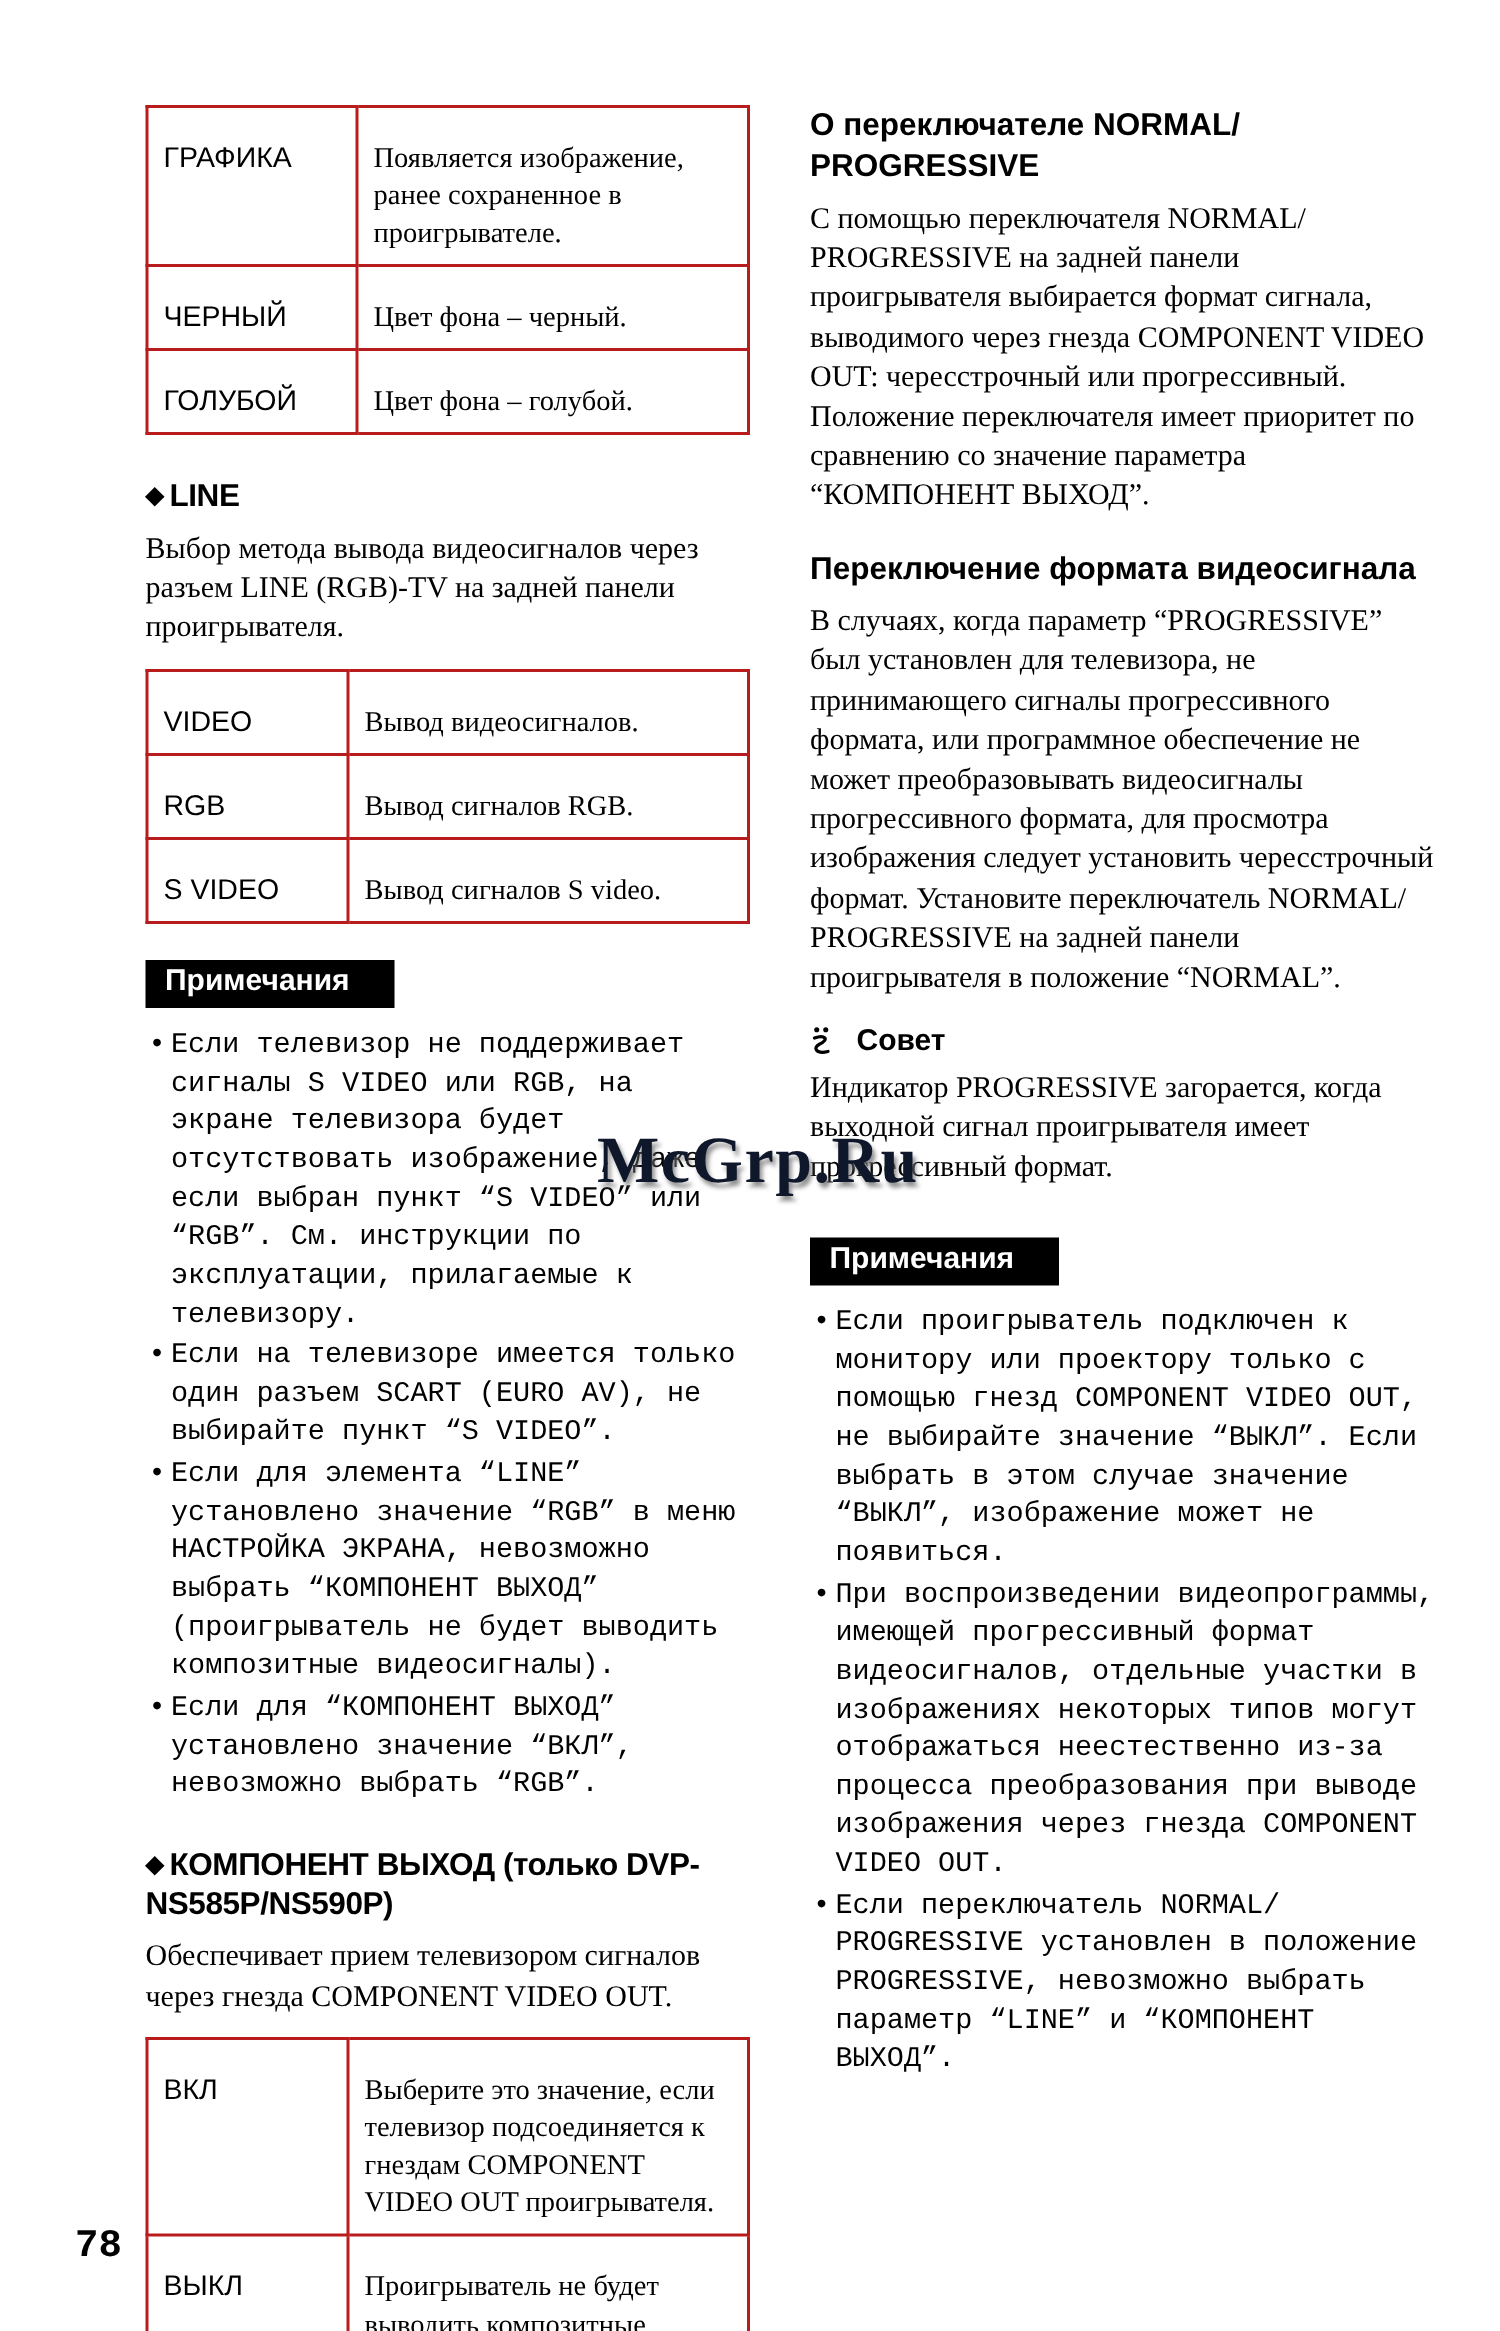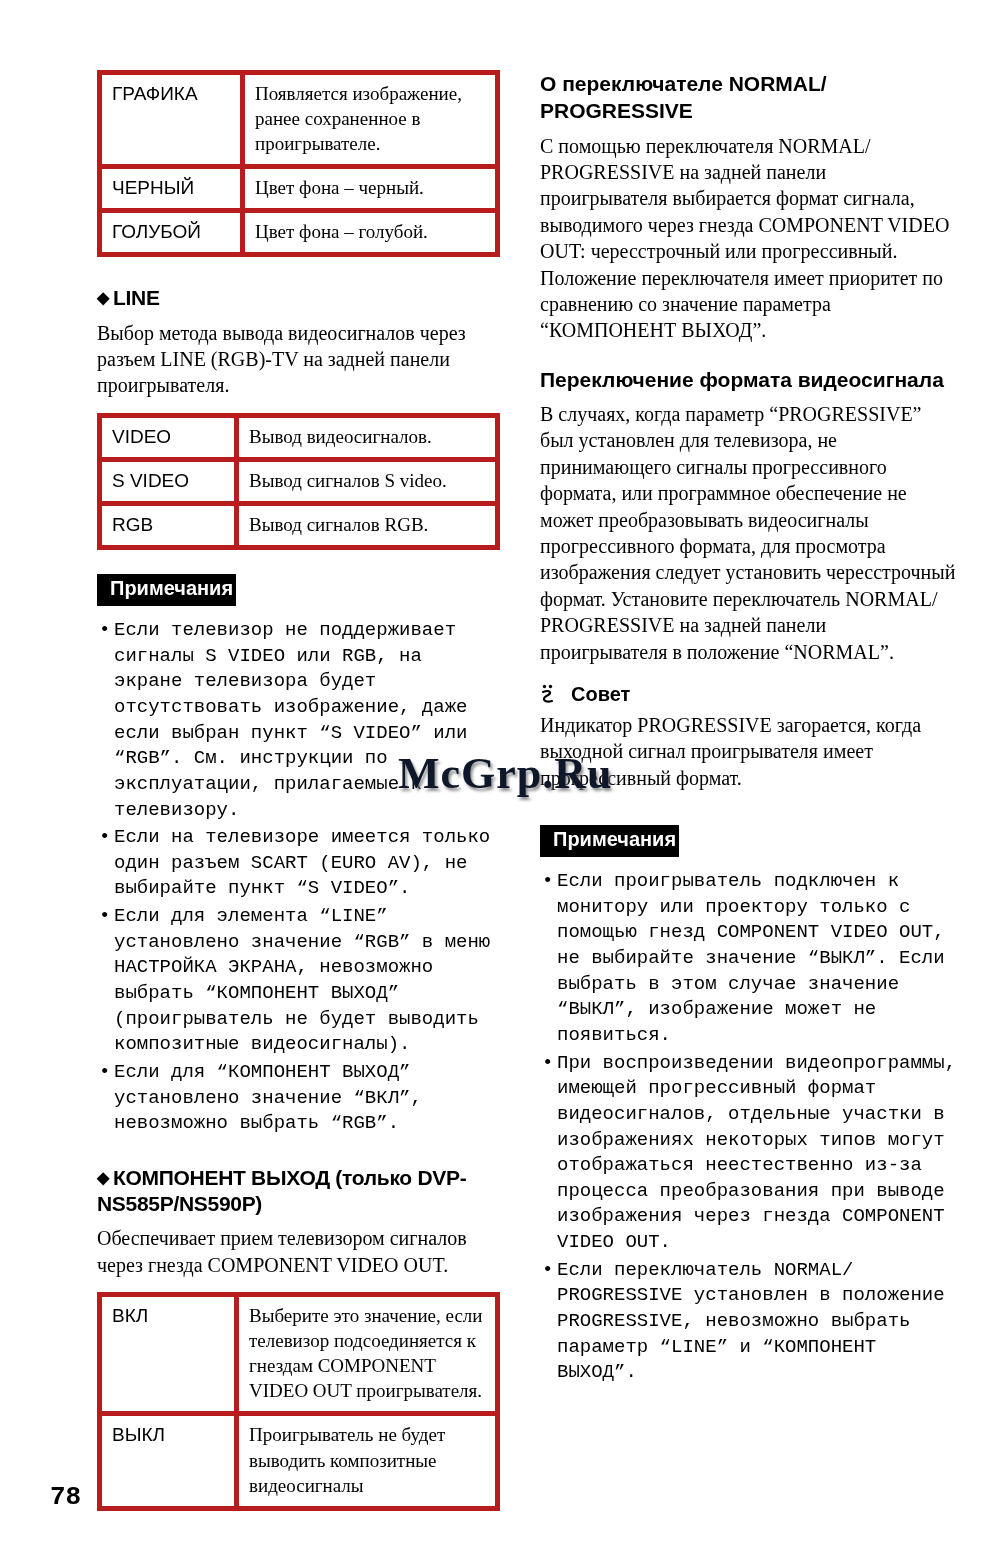--- a/index.html
+++ b/index.html
@@ -21,22 +21,22 @@
   }
   .col-left  { width: 403px; }
   .col-right { width: 418px; }
 
   
   table.spec {
     border-collapse: collapse;
     width: 100%;
   }
   table.spec td {
-    border: 5px solid #b91c1c;
-    padding: 6px 10px 8px 10px;
+    border: 2px solid #b91c1c;
+    padding: 21px 10px 8px 10px;
     vertical-align: top;
     font-size: 19px;
     line-height: 1.32;
   }
   table.spec td.term {
     font-family: "Liberation Sans", sans-serif;
     font-size: 19px;
     width: 112px;
     white-space: nowrap;
   }
@@ -70,21 +70,21 @@
   }
 
   
   .note-box {
     display: inline-block;
     background: #000;
     color: #fff;
     font-family: "Liberation Sans", sans-serif;
     font-weight: bold;
     font-size: 20px;
-    padding: 3px 3px 6px 13px;
+    padding: 3px 30px 6px 13px;
     margin: 24px 0 12px 0;
   }
 
   
   ul.bullets {
     list-style: none;
     margin: 0;
     padding: 0;
     font-size: 19px;
     line-height: 1.35;
@@ -169,26 +169,26 @@
       </div>
       <p class="body">Выбор метода вывода видеосигналов через разъем LINE (RGB)-TV на задней панели проигрывателя.</p>
 
       <table class="spec" style="margin-top:14px;">
         <tbody>
             <tr>
           <td class="term"><span class="u">VIDEO</span></td>
           <td>Вывод видеосигналов.</td>
         </tr>
         <tr>
+          <td class="term">RGB</td>
+          <td>Вывод сигналов RGB.</td>
+        </tr>
+        <tr>
           <td class="term">S VIDEO</td>
           <td>Вывод сигналов S video.</td>
-        </tr>
-        <tr>
-          <td class="term">RGB</td>
-          <td>Вывод сигналов RGB.</td>
         </tr>
       </tbody>
         </table>
 
       <div class="note-box">Примечания</div>
       <ul class="bullets">
         <li>Если телевизор не поддерживает сигналы S VIDEO или RGB, на экране телевизора будет отсутствовать изображение, даже если выбран пункт “S VIDEO” или “RGB”. См. инструкции по эксплуатации, прилагаемые к телевизору.</li>
         <li>Если на телевизоре имеется только один разъем SCART (EURO AV), не выбирайте пункт “S VIDEO”.</li>
         <li>Если для элемента “LINE” установлено значение “RGB” в меню НАСТРОЙКА ЭКРАНА, невозможно выбрать “КОМПОНЕНТ ВЫХОД” (проигрыватель не будет выводить композитные видеосигналы).</li>
         <li>Если для “КОМПОНЕНТ ВЫХОД” установлено значение “ВКЛ”, невозможно выбрать “RGB”.</li>

